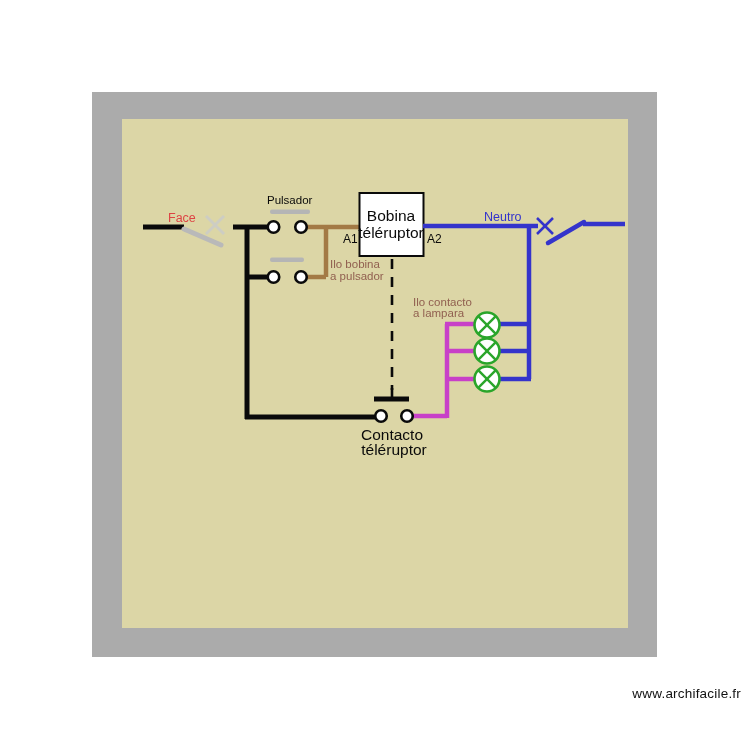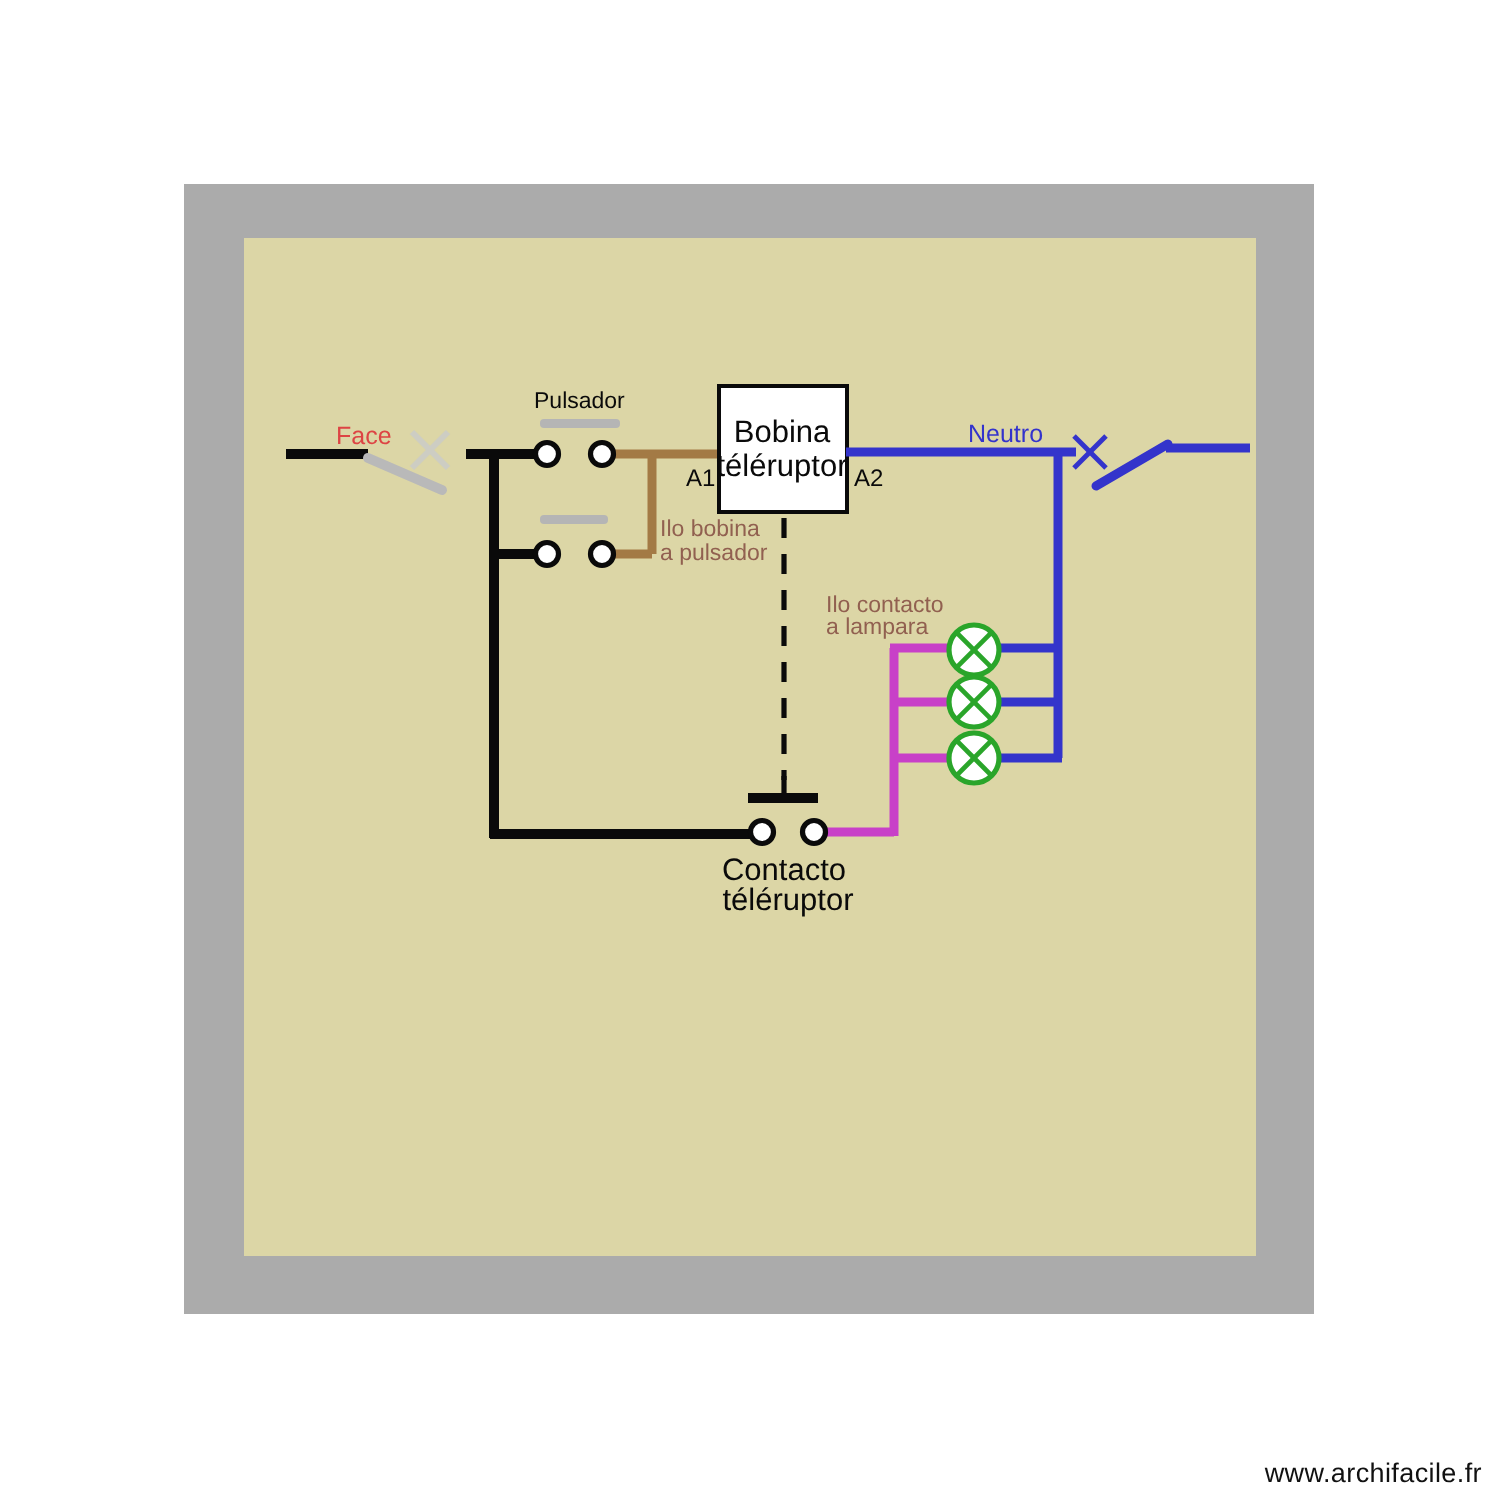--- a/index.html
+++ b/index.html
@@ -1,21 +1,21 @@
 <!DOCTYPE html>
 <html><head>
 <meta charset="utf-8">
 <style>
   html,body{margin:0;padding:0;background:#ffffff;}
   body{font-family:"Liberation Sans", sans-serif;}
   #stage{position:relative;width:750px;height:750px;background:#ffffff;overflow:hidden;}
   .frame{position:absolute;left:92px;top:92px;width:565px;height:565px;background:#ABABAB;}
   .plan{position:absolute;left:122px;top:119px;width:506px;height:509px;background:#DCD6A6;}
   .overlay{position:absolute;left:0;top:0;width:750px;height:750px;}
-  .watermark{position:absolute;right:9px;top:729px;font-size:13.5px;color:#111;letter-spacing:0.2px;}
+  .watermark{position:absolute;right:9px;top:686px;font-size:13.5px;color:#111;letter-spacing:0.2px;}
   svg text{font-family:"Liberation Sans", sans-serif;}
 </style>
 </head>
 <body>
 
 <div id="stage">
 
   <div class="frame"></div>
   <div class="plan"></div>
 

